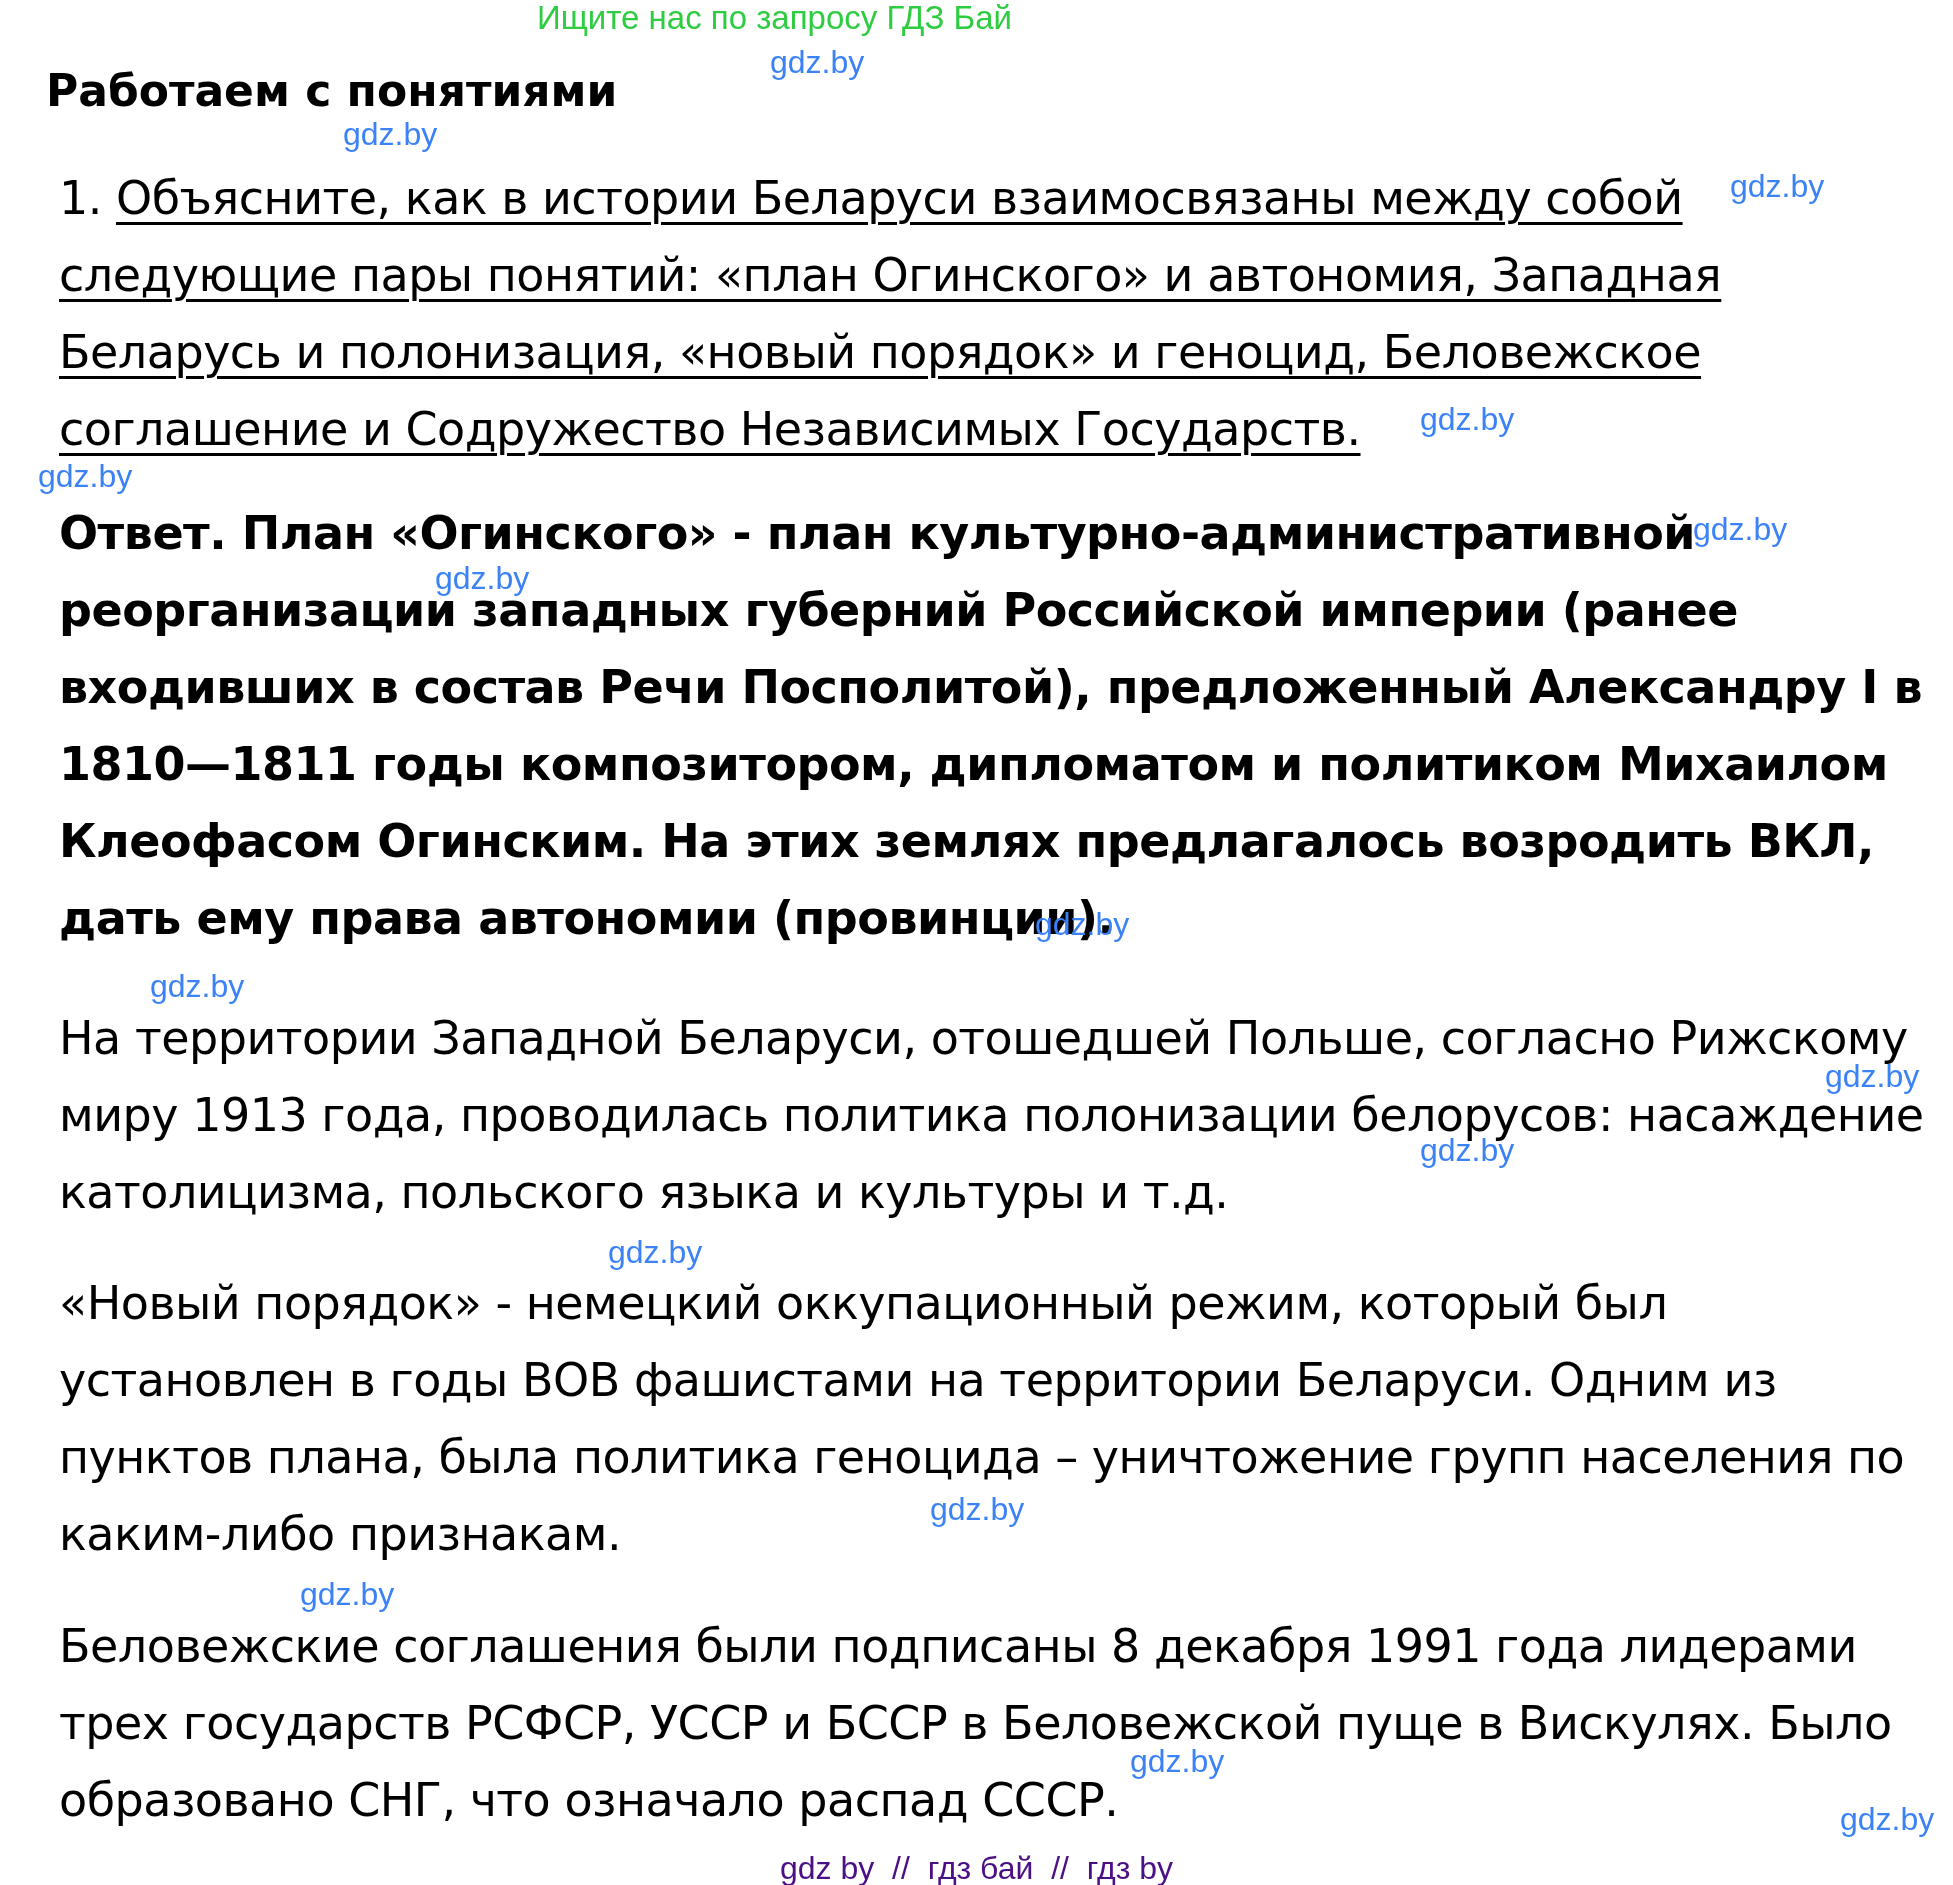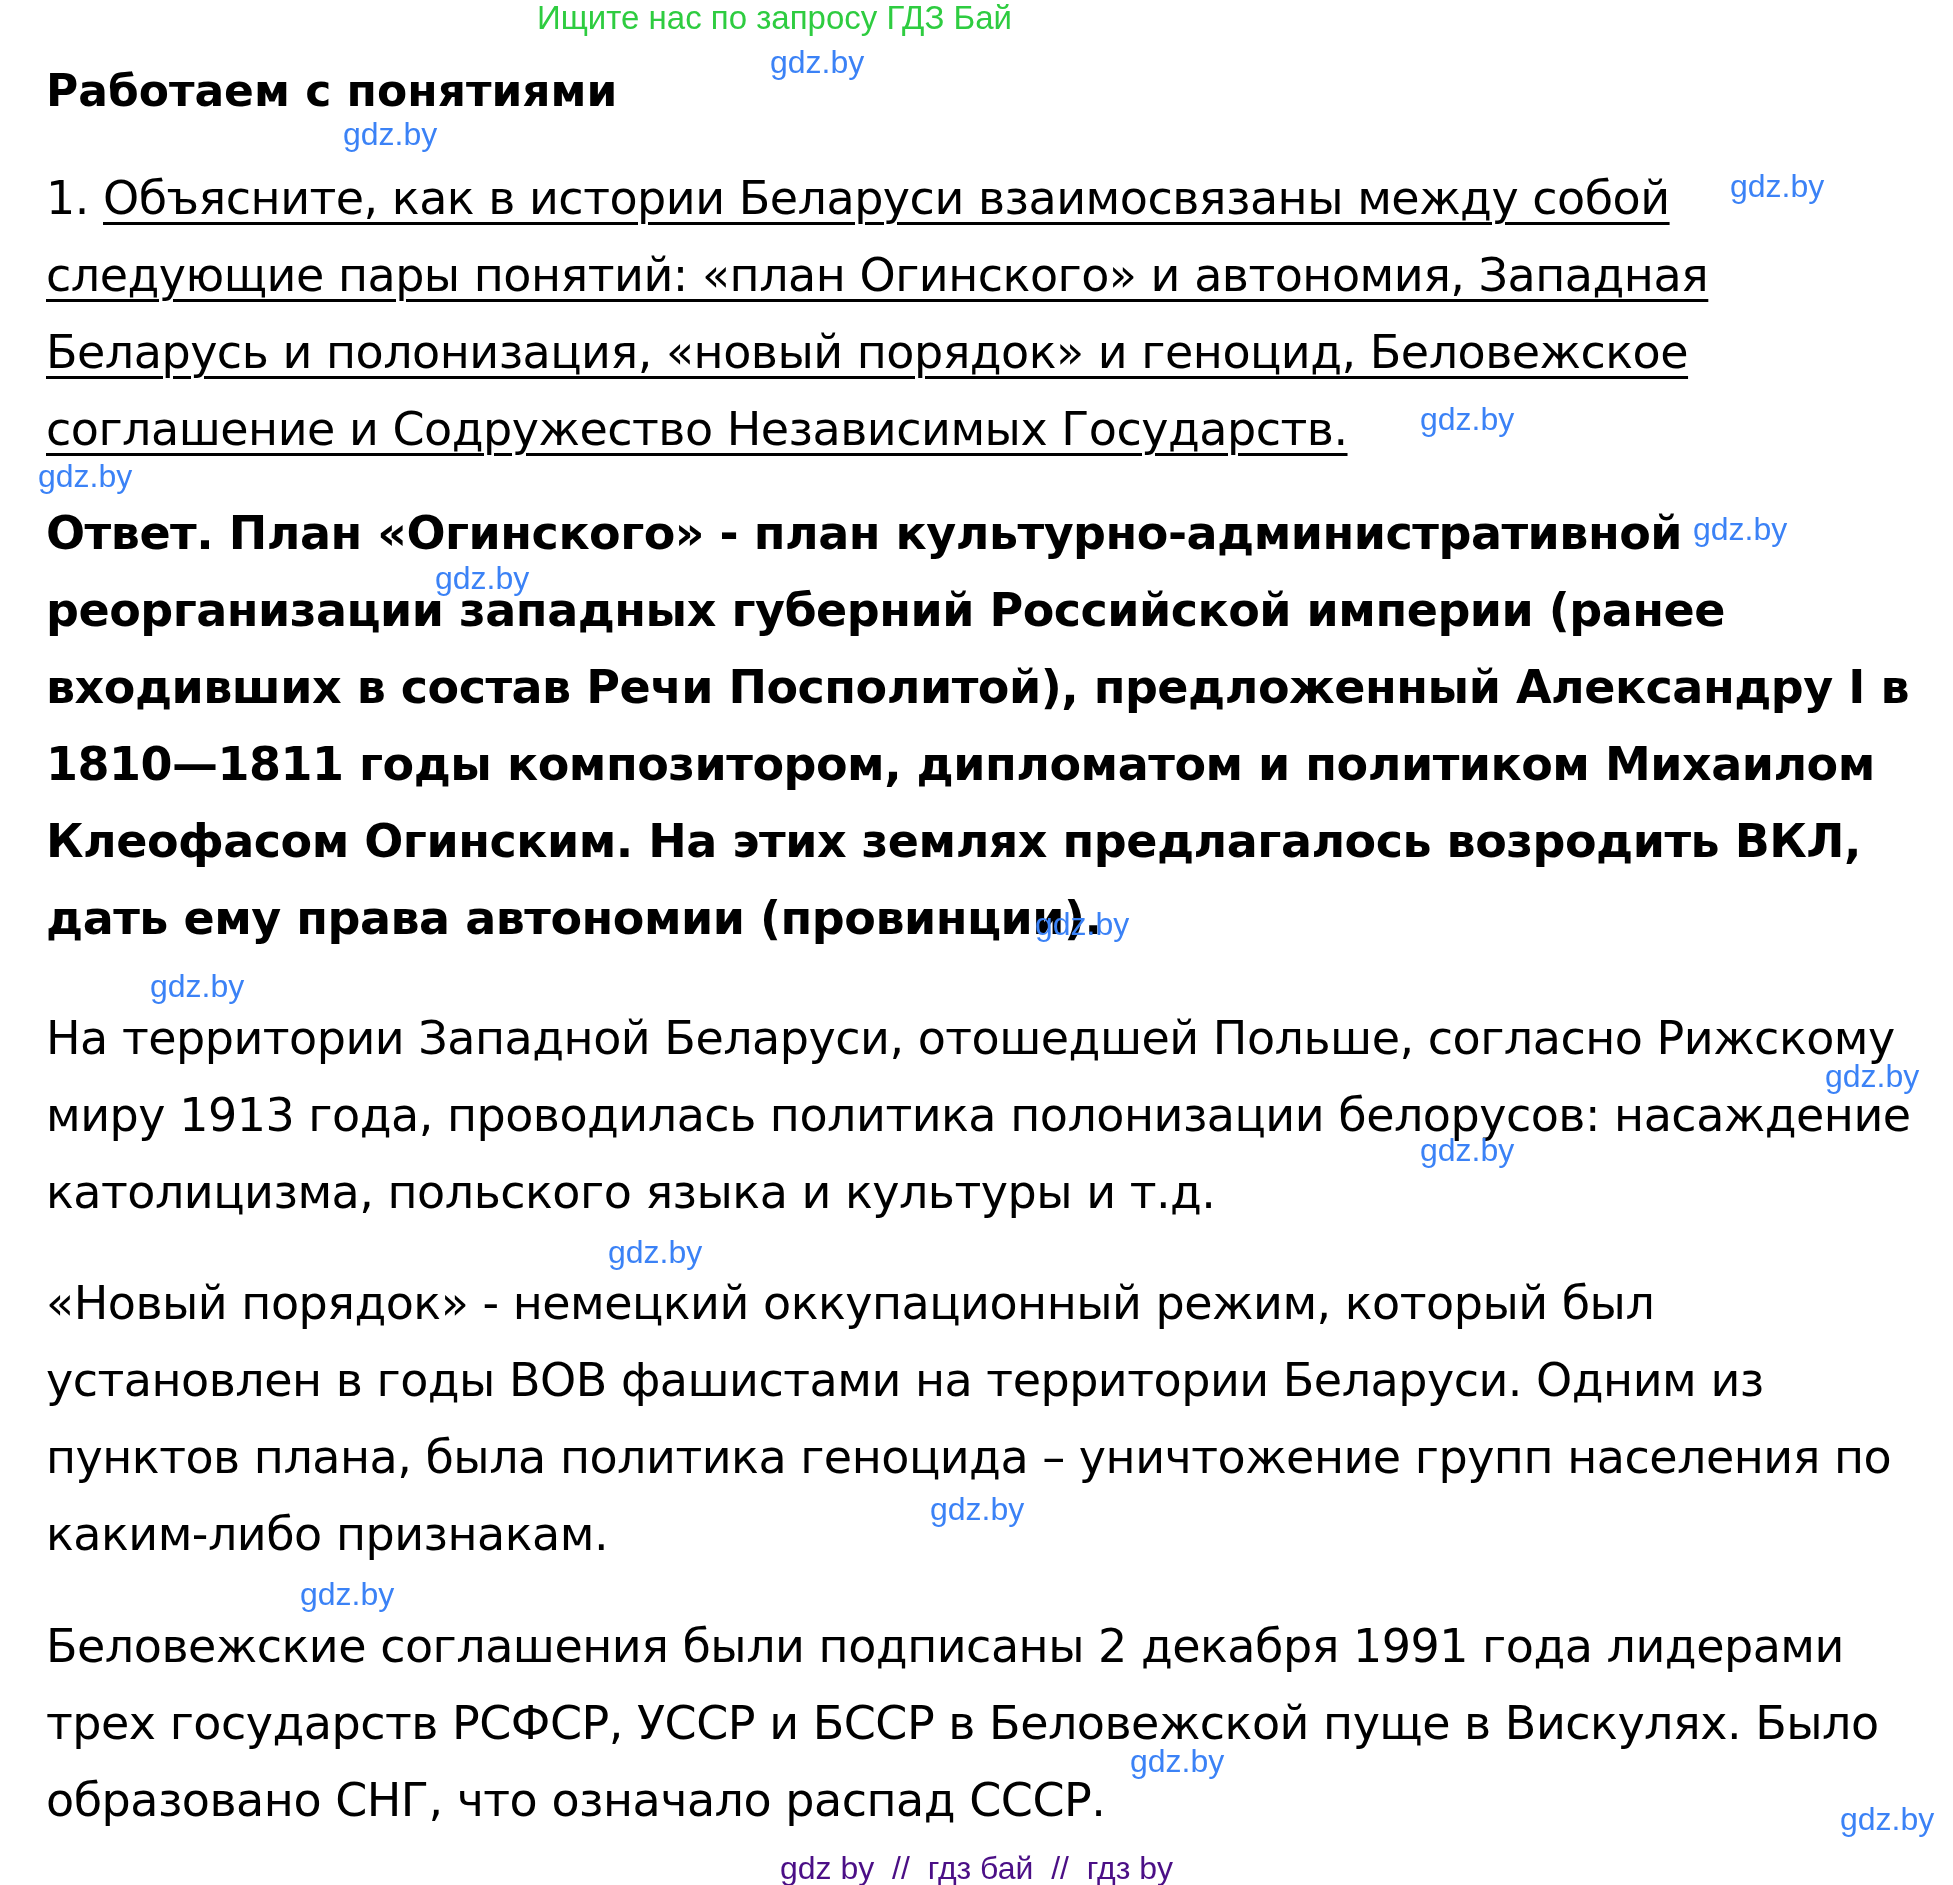--- a/index.html
+++ b/index.html
@@ -2,41 +2,41 @@
 <html><head>
 <meta charset="utf-8">
 <style>
   html, body { margin: 0; padding: 0; background: #ffffff; }
   body { width: 1953px; height: 1885px; position: relative; overflow: hidden;
          font-family: "DejaVu Sans", sans-serif; color: #000; }
   .banner { position: absolute; top: 0; left: 0; width: 1549px; text-align: center;
             font-family: "Liberation Sans", sans-serif; font-size: 33px; color: #2ecc40; line-height: 36px; }
   .wm { position: absolute; font-family: "Liberation Sans", sans-serif; font-size: 32px; color: #3b82f6; line-height: 28px; }
   .title { position: absolute; left: 46px; top: 55px; font-size: 44px; font-weight: bold; line-height: 56px; margin-top: 8px; }
-  .para { position: absolute; left: 46px; width: 1880px; font-size: 46px; line-height: 77px; letter-spacing: -0.5px; }
+  .para { position: absolute; left: 59px; width: 1880px; font-size: 46px; line-height: 77px; letter-spacing: -0.5px; }
   .task { text-decoration: underline; text-decoration-thickness: 3px; text-underline-offset: 8px; }
   .footer { position: absolute; top: 1850px; left: 0; width: 1953px; text-align: center;
             font-family: "Liberation Sans", sans-serif; font-size: 32px; color: #4b0f86; }
 </style>
 </head>
 <body>
 
 <div class="banner">Ищите нас по запросу ГДЗ Бай</div>
 
 <div class="title">Работаем с понятиями</div>
 
 <div class="para" style="top:160px;">
   <span>1.</span>
   <span class="task">Объясните, как в истории Беларуси взаимосвязаны между собой следующие пары понятий: «план Огинского» и автономия, Западная Беларусь и полонизация, «новый порядок» и геноцид, Беловежское соглашение и Содружество Независимых Государств.</span>
 </div>
 
 <div class="para" style="top:495px;font-weight:bold;">Ответ. План «Огинского» - план культурно-административной реорганизации западных губерний Российской империи (ранее входивших в состав Речи Посполитой), предложенный Александру I в 1810—1811 годы композитором, дипломатом и политиком Михаилом Клеофасом Огинским. На этих землях предлагалось возродить ВКЛ, дать ему права автономии (провинции).</div>
 <div class="para" style="top:1000px;">На территории Западной Беларуси, отошедшей Польше, согласно Рижскому миру 1913 года, проводилась политика полонизации белорусов: насаждение католицизма, польского языка и культуры и т.д.</div>
 <div class="para" style="top:1265px;">«Новый порядок» - немецкий оккупационный режим, который был установлен в годы ВОВ фашистами на территории Беларуси. Одним из пунктов плана, была политика геноцида – уничтожение групп населения по каким-либо признакам.</div>
-<div class="para" style="top:1608px;">Беловежские соглашения были подписаны 2 декабря 1991 года лидерами трех государств РСФСР, УССР и БССР в Беловежской пуще в Вискулях. Было образовано СНГ, что означало распад СССР.</div>
+<div class="para" style="top:1608px;">Беловежские соглашения были подписаны 8 декабря 1991 года лидерами трех государств РСФСР, УССР и БССР в Беловежской пуще в Вискулях. Было образовано СНГ, что означало распад СССР.</div>
 
 <div class="wm" style="left:770px;top:48px;">gdz.by</div>
 <div class="wm" style="left:343px;top:120px;">gdz.by</div>
 <div class="wm" style="left:1730px;top:172px;">gdz.by</div>
 <div class="wm" style="left:1420px;top:405px;">gdz.by</div>
 <div class="wm" style="left:38px;top:462px;">gdz.by</div>
 <div class="wm" style="left:1693px;top:515px;">gdz.by</div>
 <div class="wm" style="left:435px;top:564px;">gdz.by</div>
 <div class="wm" style="left:1035px;top:910px;">gdz.by</div>
 <div class="wm" style="left:150px;top:972px;">gdz.by</div>

